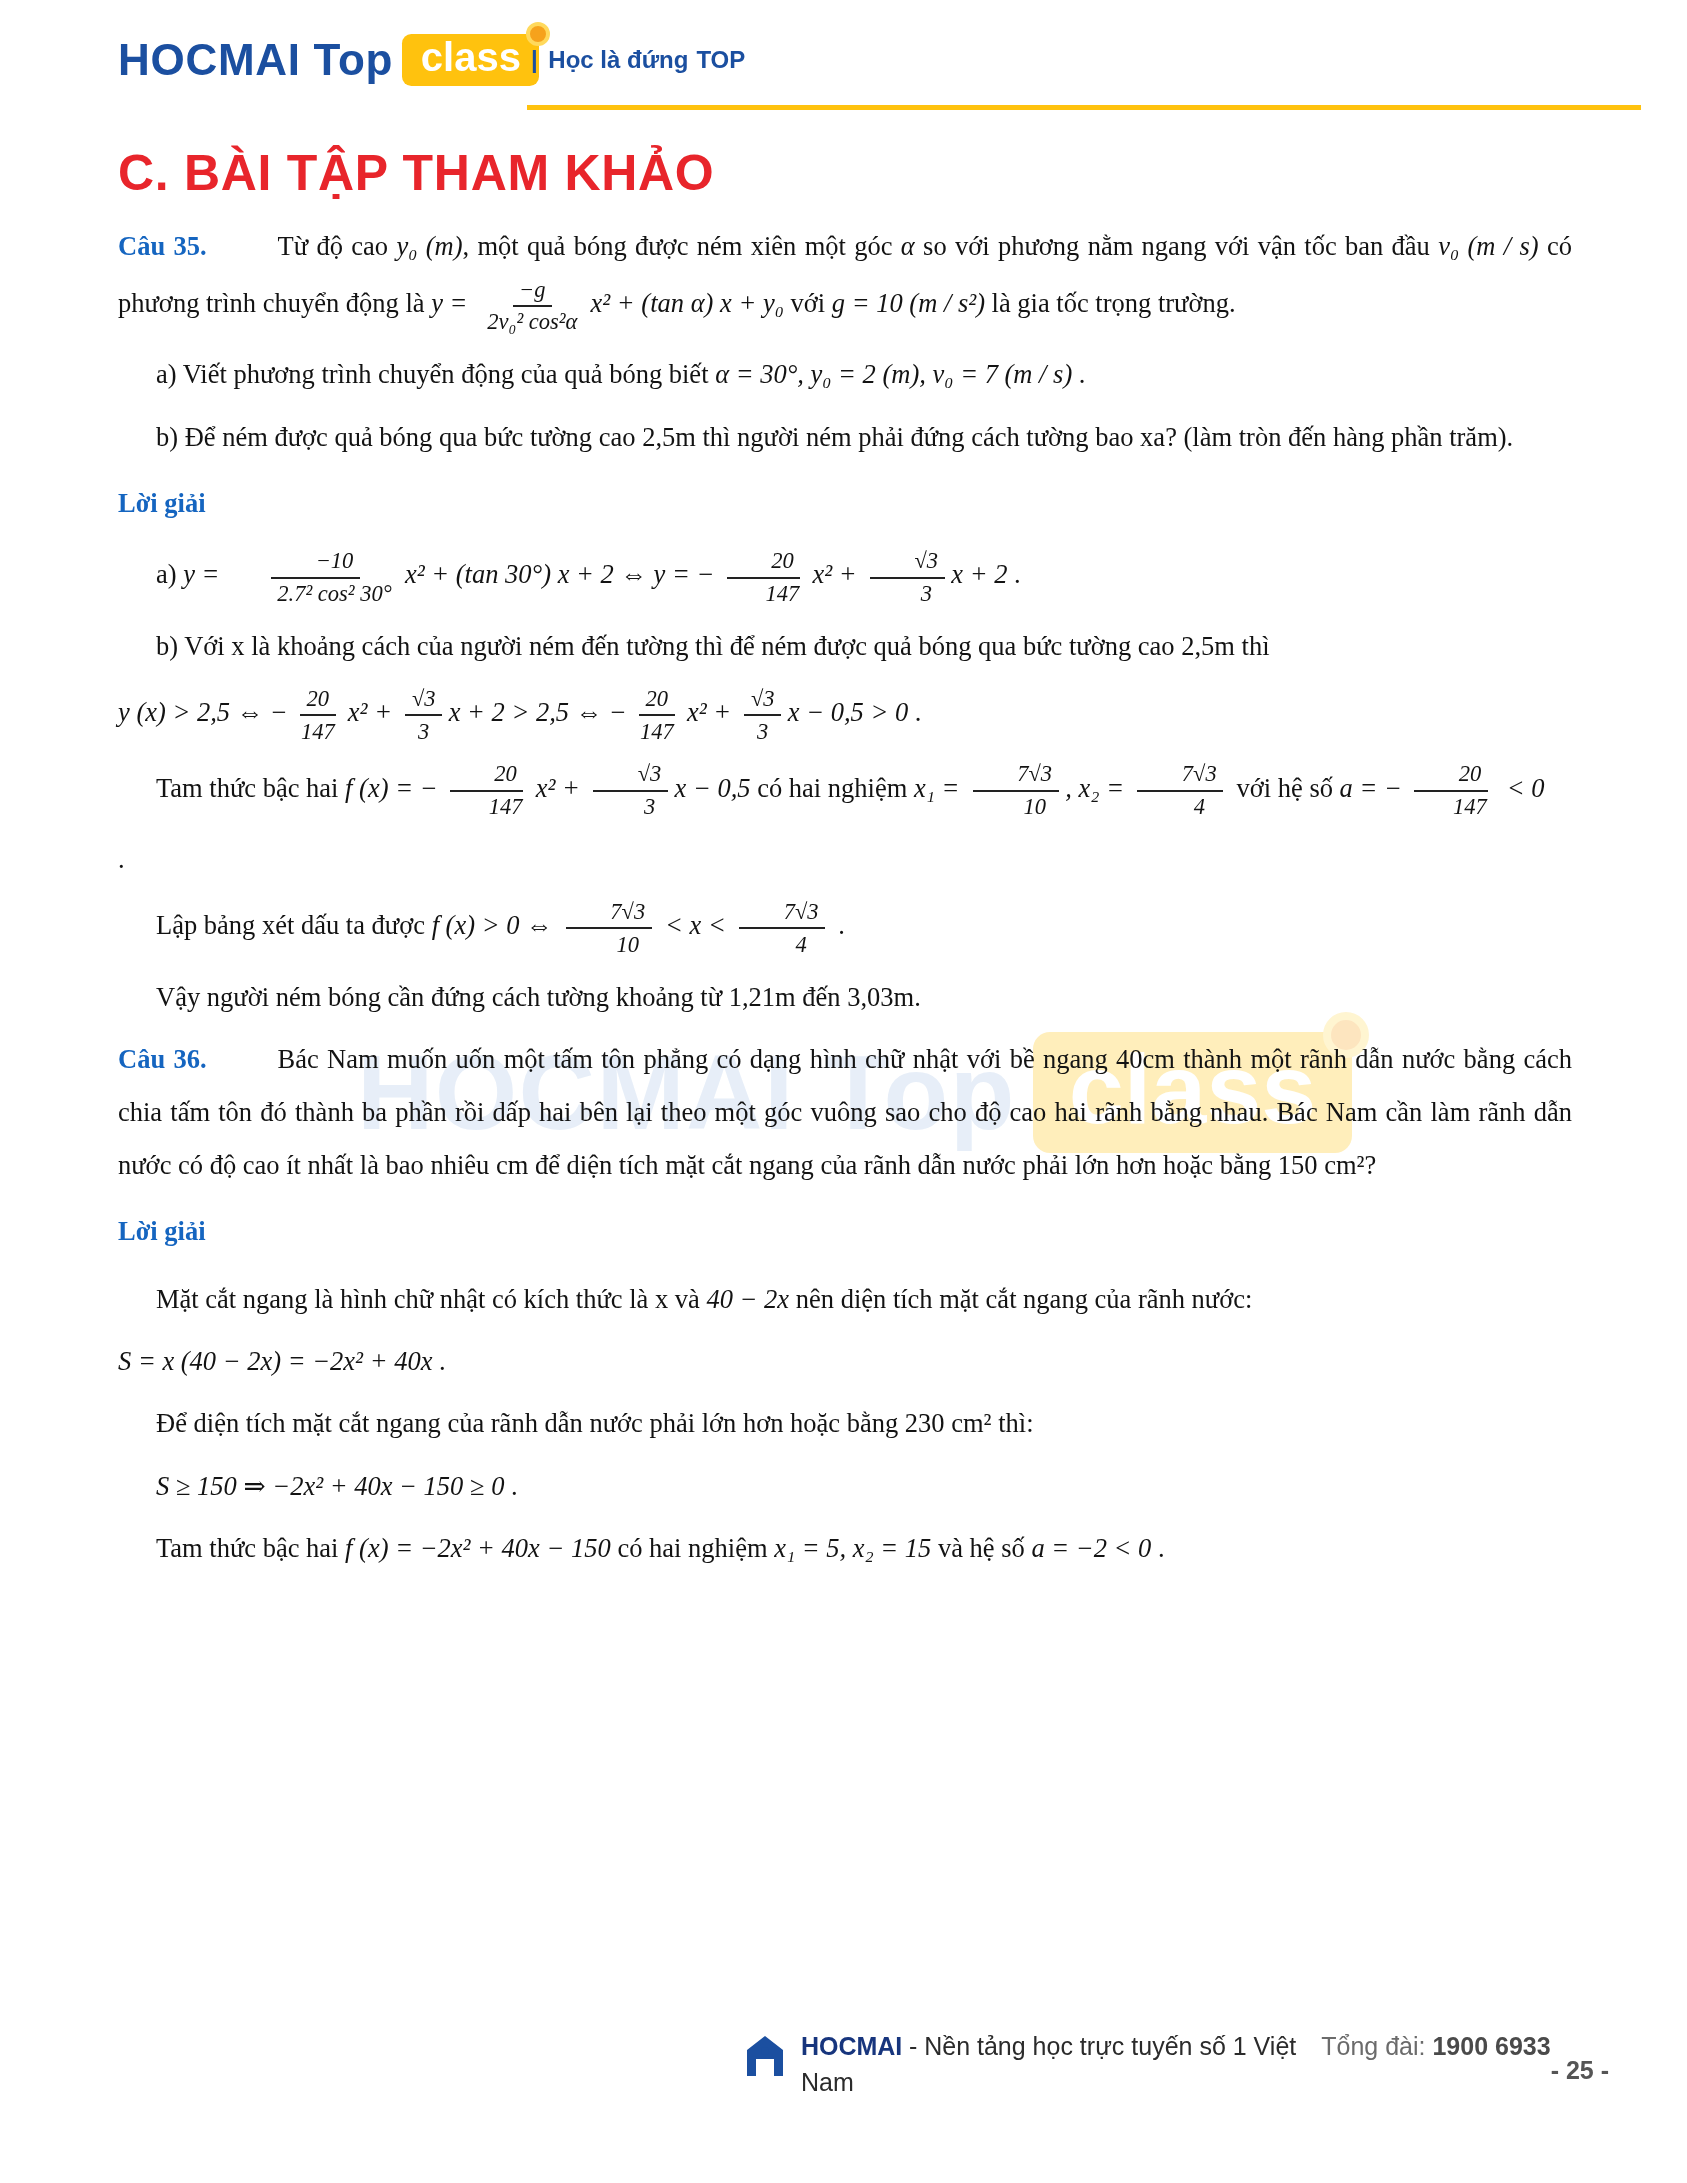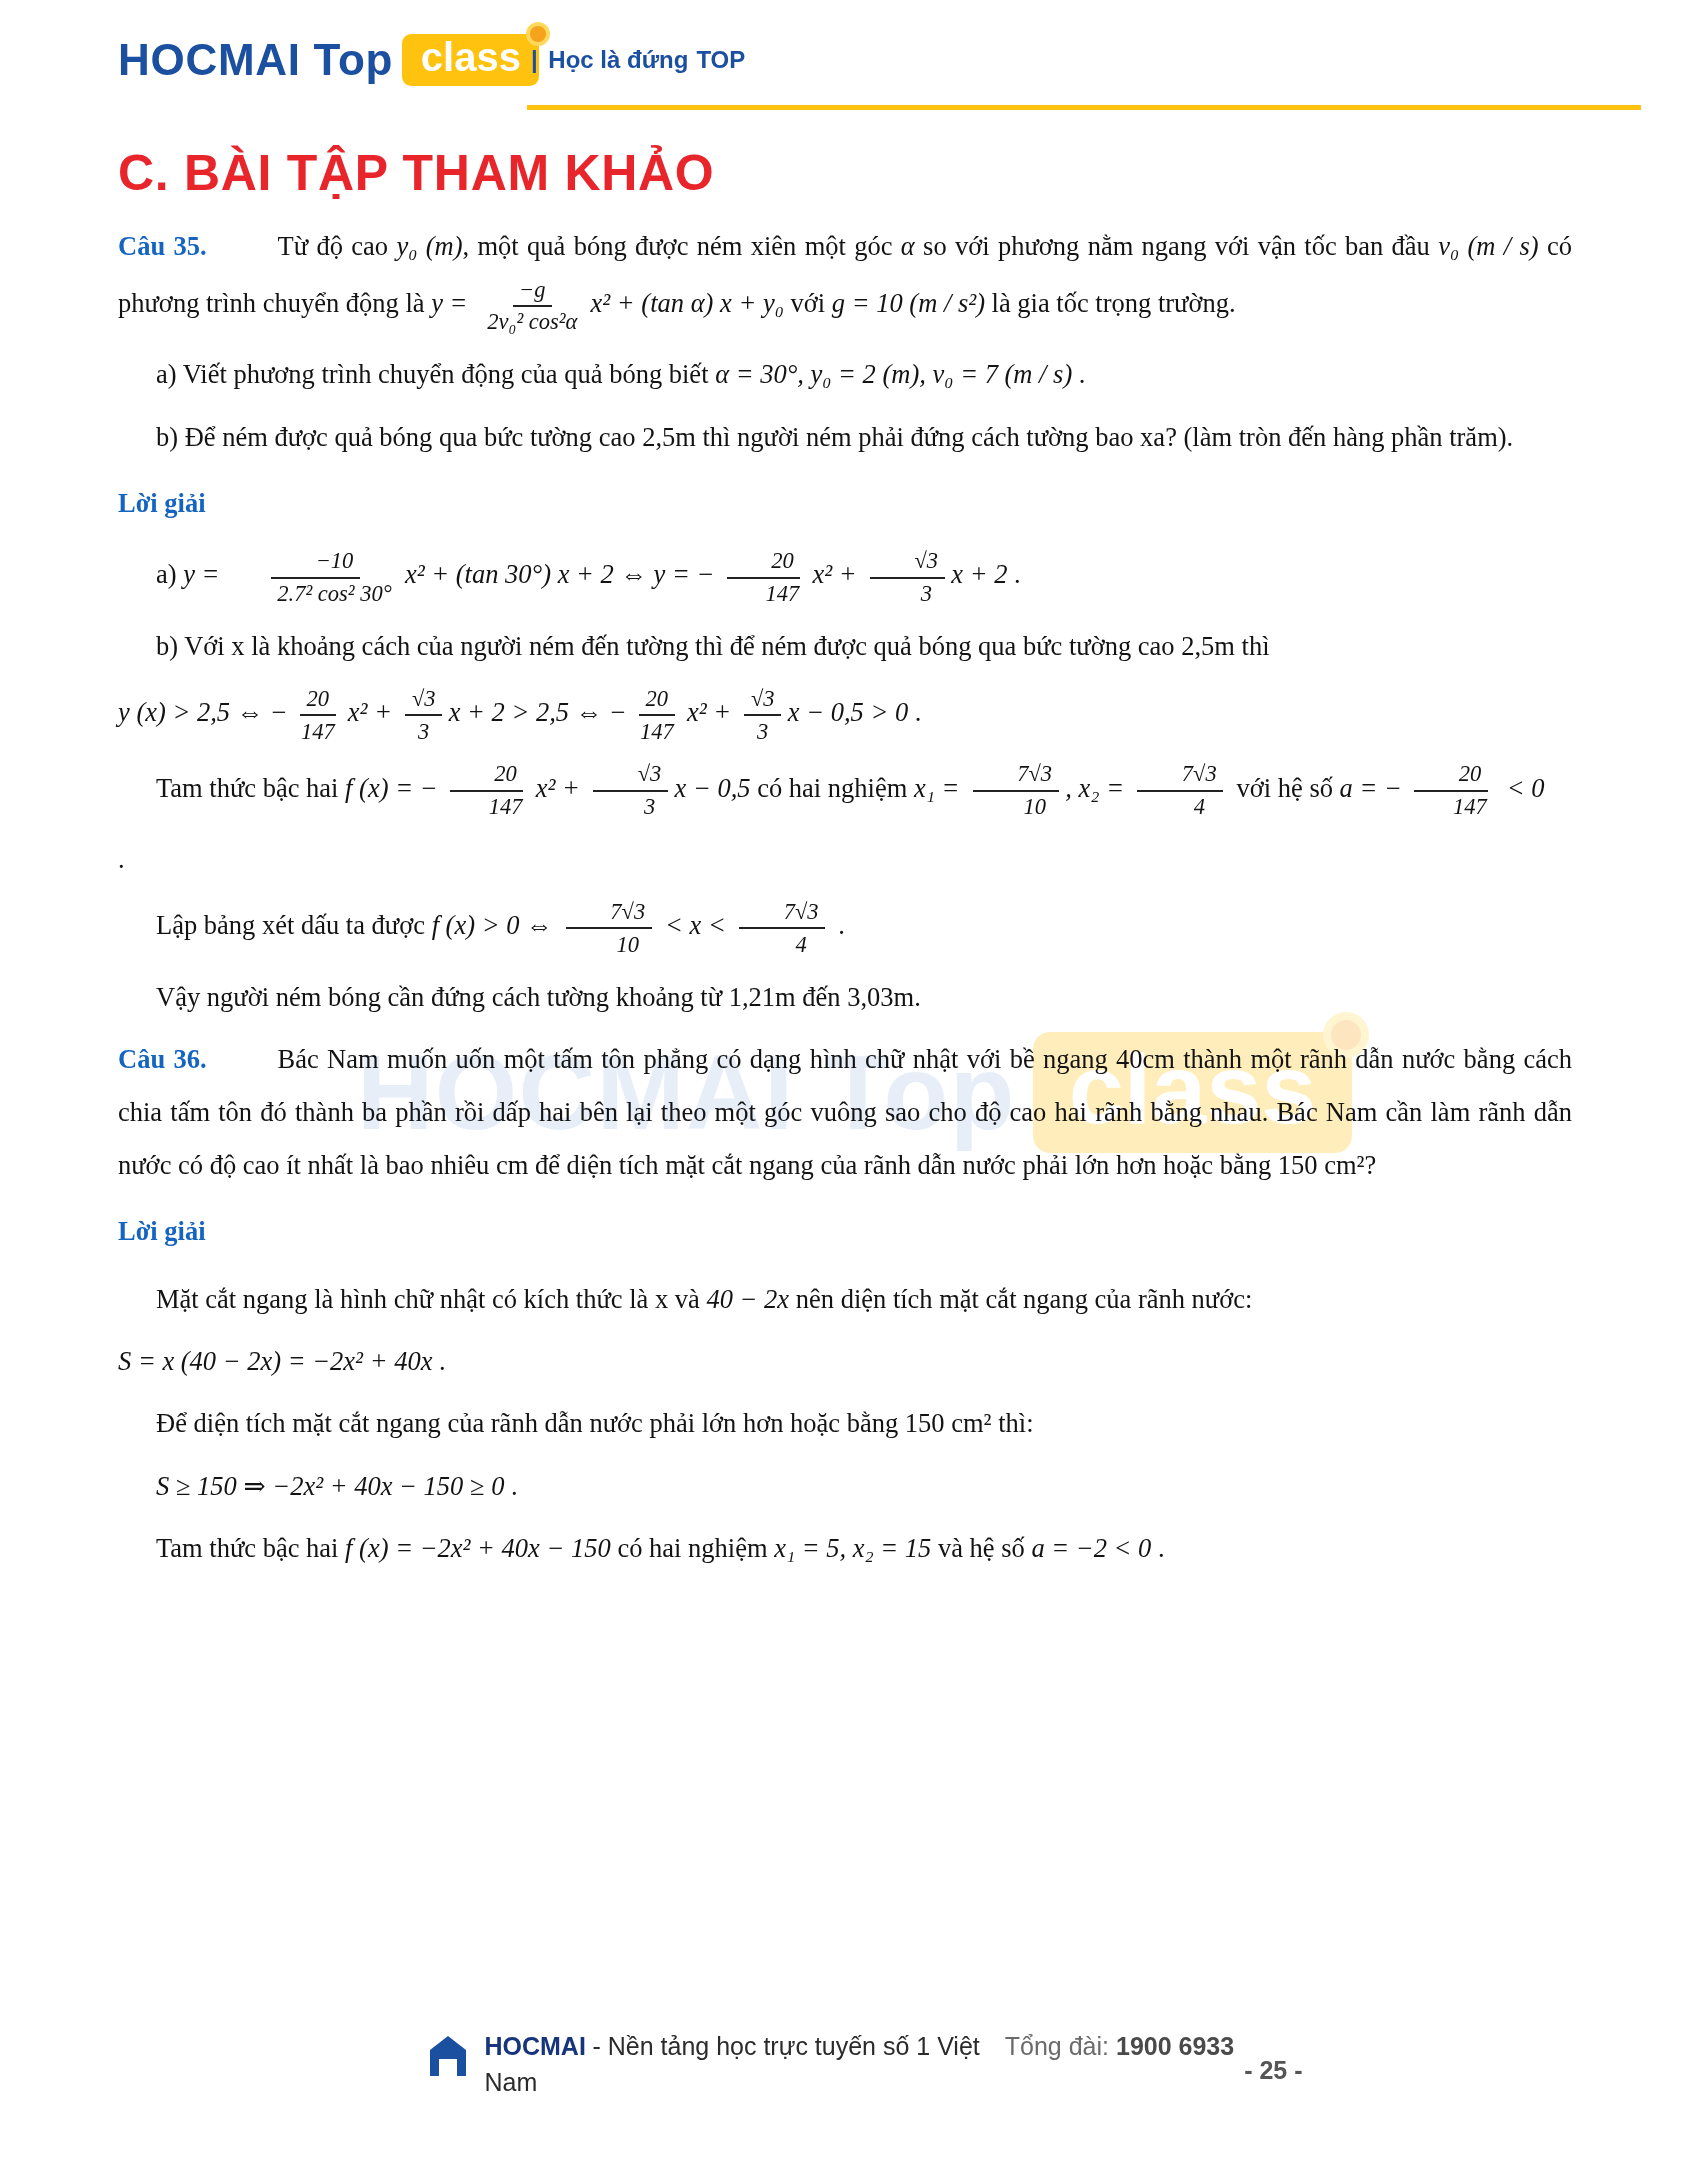--- a/index.html
+++ b/index.html
@@ -43,22 +43,22 @@
   .indent{text-indent:38px;}
   .heading{text-align:left;text-indent:0;color:var(--label_blue,#1565c0);font-weight:bold;margin:13.2px 0 14.6px;}
   .label{color:var(--label_blue,#1565c0);font-weight:bold;margin-right:71px;}
   .mi{font-style:italic;}
   .frac{display:inline-flex;flex-direction:column;align-items:center;vertical-align:middle;
         margin:2.6px 6.6px;font-style:italic;line-height:1.25;font-size:0.85em;}
   .frac .num{padding:0 6.6px 1.3px;border-bottom:2px solid #222;white-space:nowrap;}
   .frac .den{padding:1.3px 6.6px 0;white-space:nowrap;}
 
   
-  .footer{position:absolute;left:118px;right:78px;top:2032px;display:flex;justify-content:center;
-        align-items:flex-start;font-family:"Liberation Sans","DejaVu Sans",sans-serif;font-size:25px;color:#2b2b2b;gap:10px;}
+  .footer{position:absolute;left:118px;right:78px;top:2032px;display:flex;justify-content:flex-end;
+        align-items:flex-start;font-family:"Liberation Sans","DejaVu Sans",sans-serif;font-size:25px;color:#2b2b2b;}
   .footer-left{display:flex;align-items:flex-start;}
   .f-icon{width:48px;height:48px;display:inline-block;color:var(--brand_blue,#1b4fa0);margin-right:12px;flex:none;}
   .f-icon svg{width:100%;height:100%;}
   .f-brand{color:#17357d;font-weight:800;}
   .f-desc{margin-left:6.6px;}
   .f-hotline{margin-left:25px;color:#6b6b6b;}
   .f-hotline b{color:#4a4a4a;}
   .f-line2{margin-top:6.6px;}
   .f-page{color:#555;font-weight:bold;padding-top:4px;margin-top:20px;}
 </style>
@@ -139,21 +139,21 @@
           <span class="den">10</span>
         </span><span class="mi"> &lt; x &lt; </span><span class="frac">
           <span class="num">7√3</span>
           <span class="den">4</span>
         </span><span class="tx"> .</span></div>
       <div class="p indent"><span class="tx">Vậy người ném bóng cần đứng cách tường khoảng từ 1,21m đến 3,03m.</span></div>
       <div class="p"><span class="label">Câu 36.</span><span class="tx">Bác Nam muốn uốn một tấm tôn phẳng có dạng hình chữ nhật với bề ngang 40cm thành một rãnh dẫn nước bằng cách chia tấm tôn đó thành ba phần rồi dấp hai bên lại theo một góc vuông sao cho độ cao hai rãnh bằng nhau. Bác Nam cần làm rãnh dẫn nước có độ cao ít nhất là bao nhiêu cm để diện tích mặt cắt ngang của rãnh dẫn nước phải lớn hơn hoặc bằng 150 cm²?</span></div>
       <div class="p heading"><span class="tx">Lời giải</span></div>
       <div class="p indent"><span class="tx">Mặt cắt ngang là hình chữ nhật có kích thức là x và </span><span class="mi">40 − 2x</span><span class="tx"> nên diện tích mặt cắt ngang của rãnh nước:</span></div>
       <div class="p"><span class="mi">S = x (40 − 2x) = −2x² + 40x</span><span class="tx"> .</span></div>
-      <div class="p indent"><span class="tx">Để diện tích mặt cắt ngang của rãnh dẫn nước phải lớn hơn hoặc bằng 150 cm² thì:</span></div>
+      <div class="p indent"><span class="tx">Để diện tích mặt cắt ngang của rãnh dẫn nước phải lớn hơn hoặc bằng 230 cm² thì:</span></div>
       <div class="p indent"><span class="mi">S ≥ 150 ⇒ −2x² + 40x − 150 ≥ 0</span><span class="tx"> .</span></div>
       <div class="p indent"><span class="tx">Tam thức bậc hai </span><span class="mi">f (x) = −2x² + 40x − 150</span><span class="tx"> có hai nghiệm </span><span class="mi">x₁ = 5, x₂ = 15</span><span class="tx"> và hệ số </span><span class="mi">a = −2 &lt; 0</span><span class="tx"> .</span></div>
     </main>
 
   <footer class="footer">
     <div class="footer-left">
       <span class="f-icon">
         <svg viewBox="0 0 48 48" aria-hidden="true">
             <path fill="currentColor" d="M6 44 L6 18 L24 4 L42 18 L42 44 L33 44 L33 27 L15 27 L15 44 Z"></path>
             <circle fill="currentColor" cx="24" cy="19" r="4"></circle>

